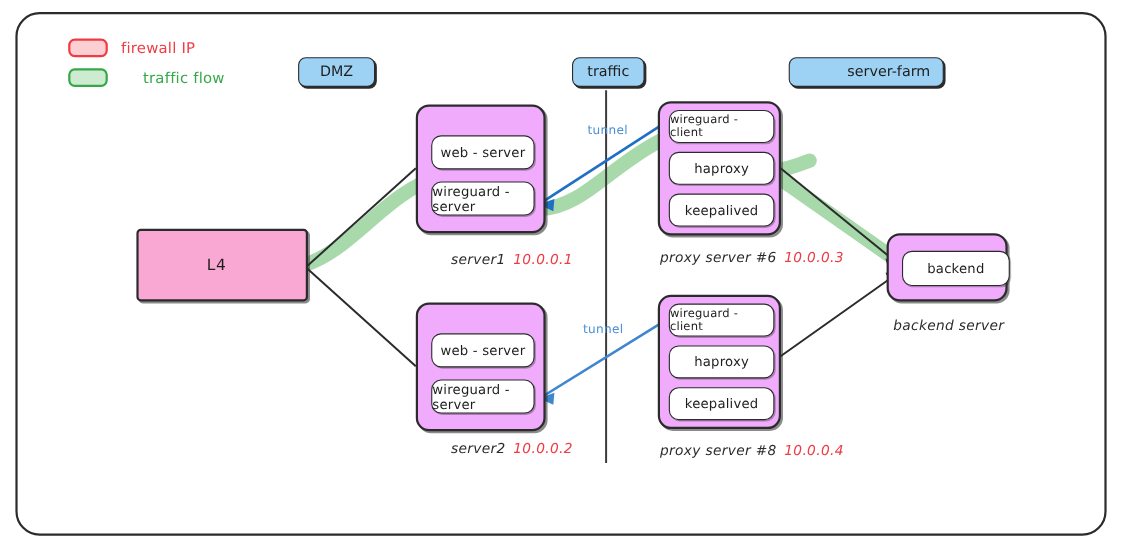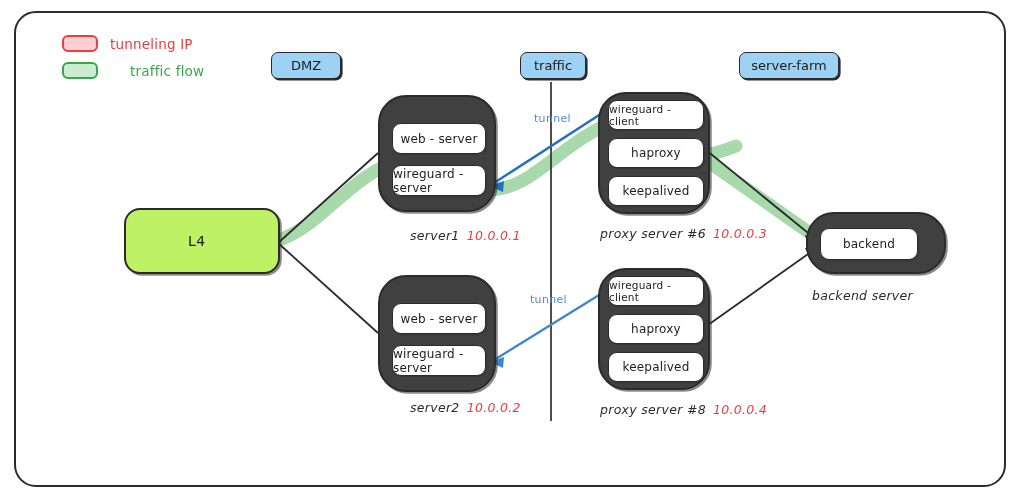--- a/index.html
+++ b/index.html
@@ -24,31 +24,31 @@
 
   
   .zone{
     position:absolute;background:#9ed2f5;border:1.8px solid #2b2b2b;border-radius:7px;
     color:#1d1d1d;font-size:13px;display:flex;align-items:center;justify-content:center;
     box-shadow:1.6px 1.6px 0 #2b2b2b;
   }
 
   
   .host{
-    position:absolute;border:2px solid #2b2b2b;border-radius:28px;background:#404040;
+    position:absolute;border:2px solid #2b2b2b;border-radius:12px;background:#f0abfc;
     box-shadow:1.8px 1.8px 0 rgba(43,43,43,.55);box-sizing:border-box;
   }
   .svc{
     position:absolute;border:1.7px solid #2b2b2b;border-radius:9px;background:#fff;
     display:flex;align-items:center;justify-content:center;color:#1d1d1d;
     font-size:12px;letter-spacing:.2px;box-sizing:border-box;
     box-shadow:1.2px 1.2px 0 rgba(43,43,43,.35);
   }
   .plain-box{
-    position:absolute;border:2px solid #2b2b2b;border-radius:16px;background:#bef264;
+    position:absolute;border:2px solid #2b2b2b;border-radius:4px;background:#f9a8d4;
     box-shadow:1.8px 1.8px 0 rgba(43,43,43,.55);box-sizing:border-box;
     display:flex;align-items:center;justify-content:flex-start;
   }
   .l4-text{font-size:14px;color:#1d1d1d;margin-left:62px;letter-spacing:.5px;}
 
   
   .caption{position:absolute;font-size:12.5px;color:#2b2b2b;white-space:nowrap;letter-spacing:.3px;font-style:italic;}
   .caption .ip{color:#ef3b42;margin-left:7px;}
   .tunnel-label{position:absolute;font-size:11px;color:#4b8fd4;letter-spacing:.3px;}
 </style>
@@ -97,30 +97,30 @@
 
     <line x1="212" y1="242" x2="242" y2="242" stroke="#36a84a" stroke-width="4"></line>
     <polygon points="252,242 238,235 238,249" fill="#36a84a"></polygon>
 
     <line x1="812" y1="243" x2="830" y2="243" stroke="#36a84a" stroke-width="4"></line>
     <polygon points="841,243 827,236 827,250" fill="#36a84a"></polygon>
   </svg>
 
   <div class="legend-row" style="left:62px;top:35px;">
     <span class="swatch red"></span>
-    <span class="legend-label red">tunneling IP</span>
+    <span class="legend-label red">firewall IP</span>
   </div>
   <div class="legend-row" style="left:62px;top:62px;gap:32px;">
     <span class="swatch green"></span>
     <span class="legend-label green">traffic flow</span>
   </div>
 
   <div class="zone" style="left:244px;top:52px;width:68px;height:25px;margin-left:27px;">DMZ</div>
   <div class="zone" style="left:520px;top:52px;width:64px;height:25px;">traffic</div>
-  <div class="zone" style="left:739px;top:52px;width:98px;height:25px;">server-farm</div>
+  <div class="zone" style="left:717px;top:52px;width:98px;height:25px;padding-left:41px;">server-farm</div>
 
   <div class="plain-box" style="left:124px;top:208px;width:156px;height:66px;">
     <span class="l4-text">L4</span>
   </div>
 
   <div class="host" style="left:378px;top:95px;width:118px;height:117px;">
     <div class="svc" style="left:12px;top:26px;width:94px;height:31px;">web - server</div>
     <div class="svc" style="left:12px;top:68px;width:94px;height:31px;">wireguard - server</div>
   </div>
   <div class="caption" style="left:410px;top:228px;">
@@ -146,21 +146,21 @@
 
   <div class="host" style="left:598px;top:268px;width:112px;height:122px;">
     <div class="svc" style="left:8px;top:6px;width:96px;height:30px;font-size:10.5px;">wireguard - client</div>
     <div class="svc" style="left:8px;top:44px;width:96px;height:30px;">haproxy</div>
     <div class="svc" style="left:8px;top:82px;width:96px;height:30px;">keepalived</div>
   </div>
   <div class="caption" style="left:600px;top:402px;">
     <span>proxy server #8</span><span class="ip">10.0.0.4</span>
   </div>
 
-  <div class="host" style="left:806px;top:212px;width:140px;height:62px;">
+  <div class="host" style="left:806px;top:212px;width:110px;height:62px;">
     <div class="svc" style="left:12px;top:14px;width:98px;height:32px;">backend</div>
   </div>
   <div class="caption" style="left:812px;top:288px;">backend server</div>
 
   <div class="tunnel-label" style="left:534px;top:112px;">tunnel</div>
   <div class="tunnel-label" style="left:530px;top:293px;">tunnel</div>
 
 </div>
 
 </body></html>

